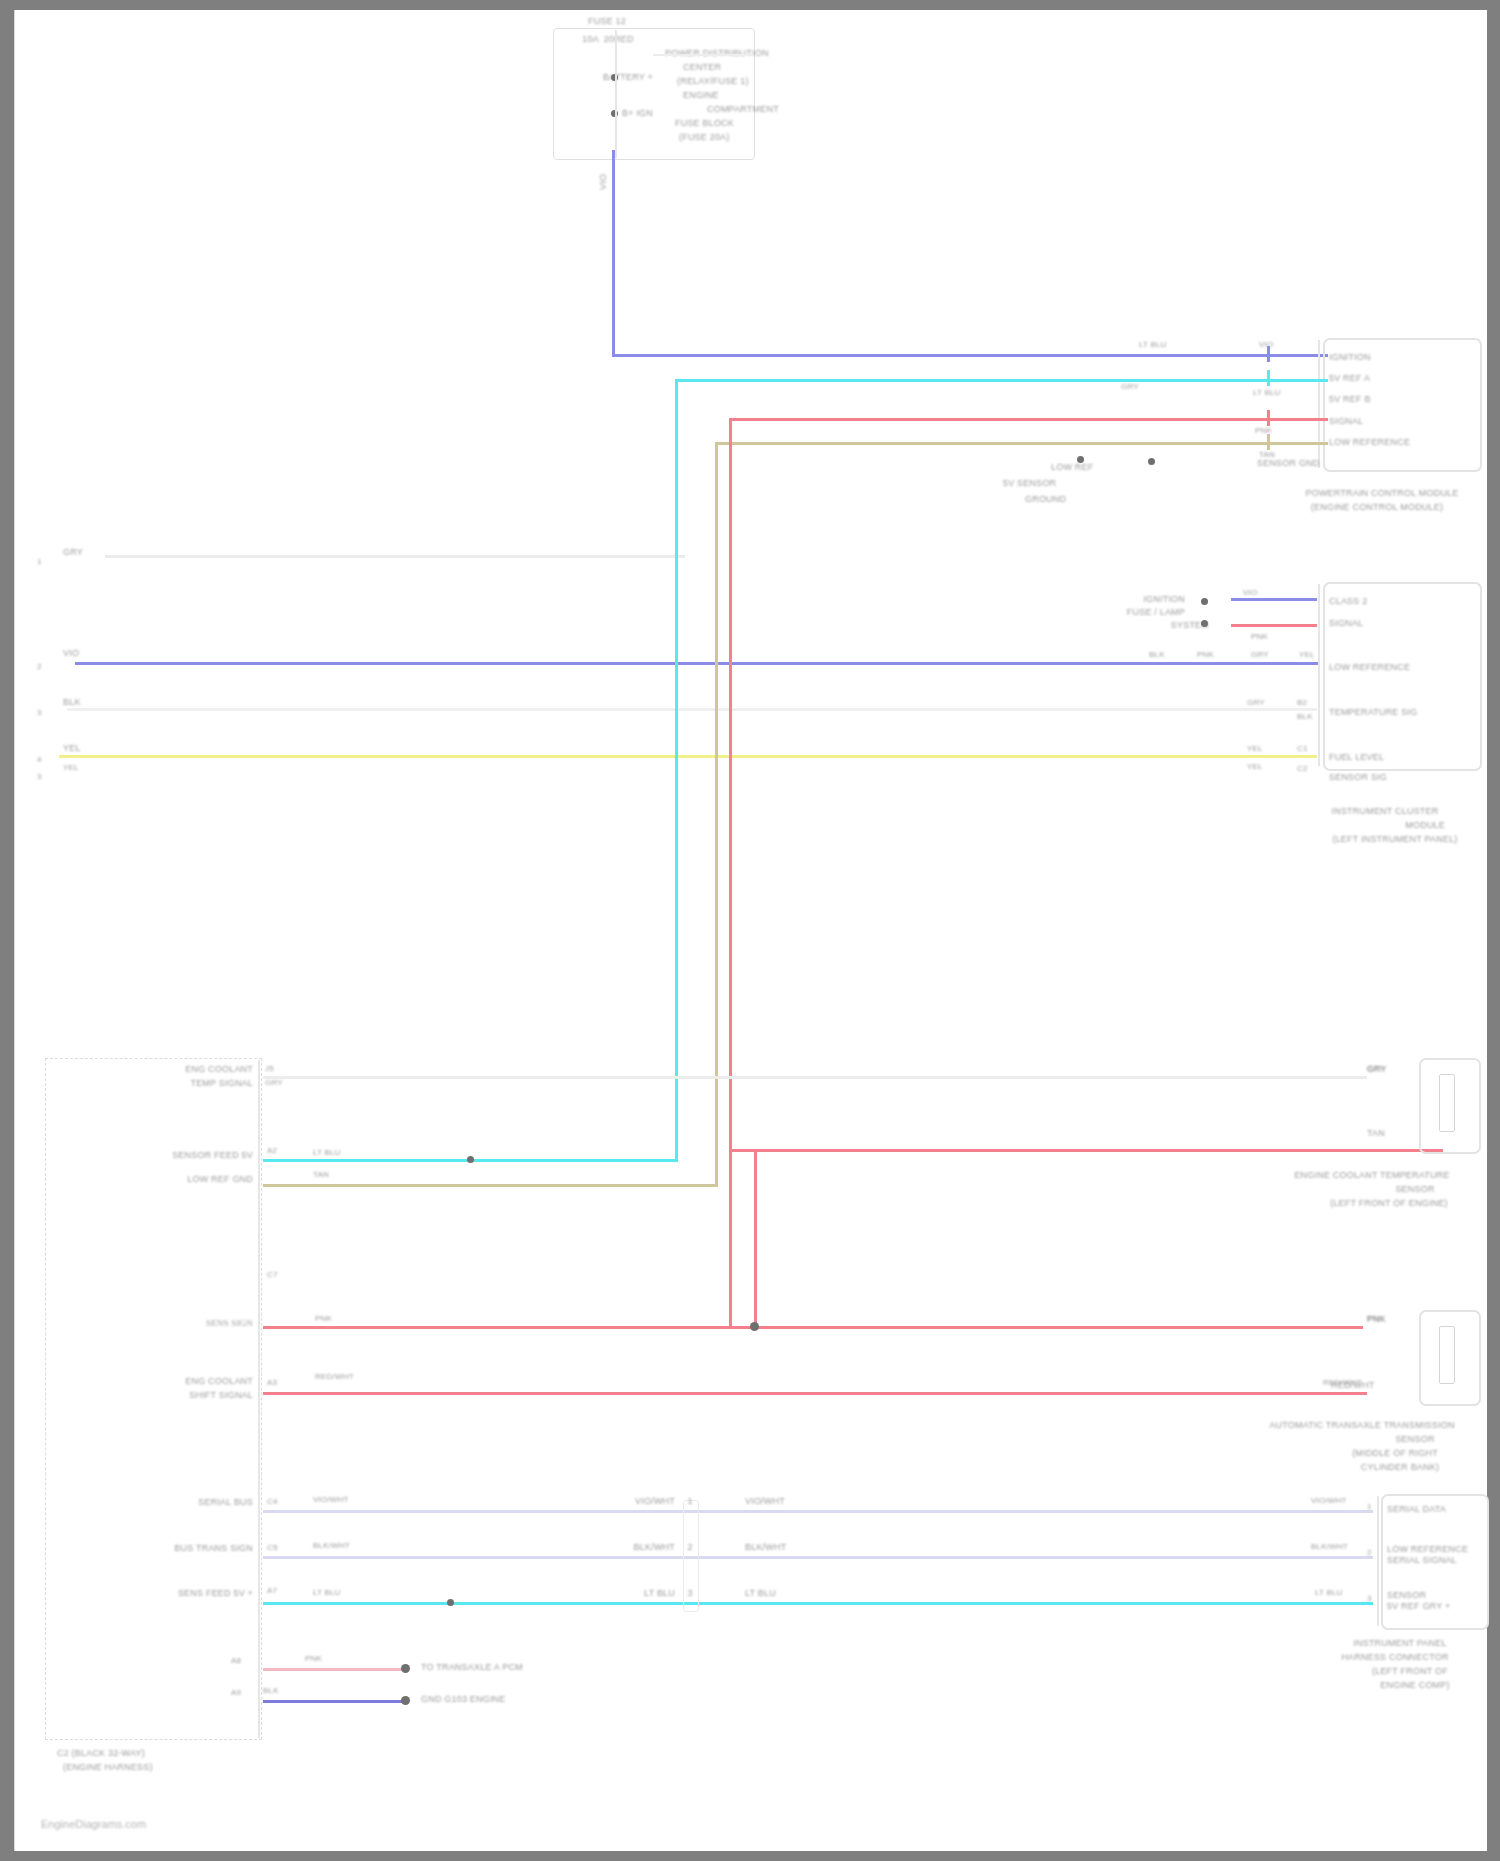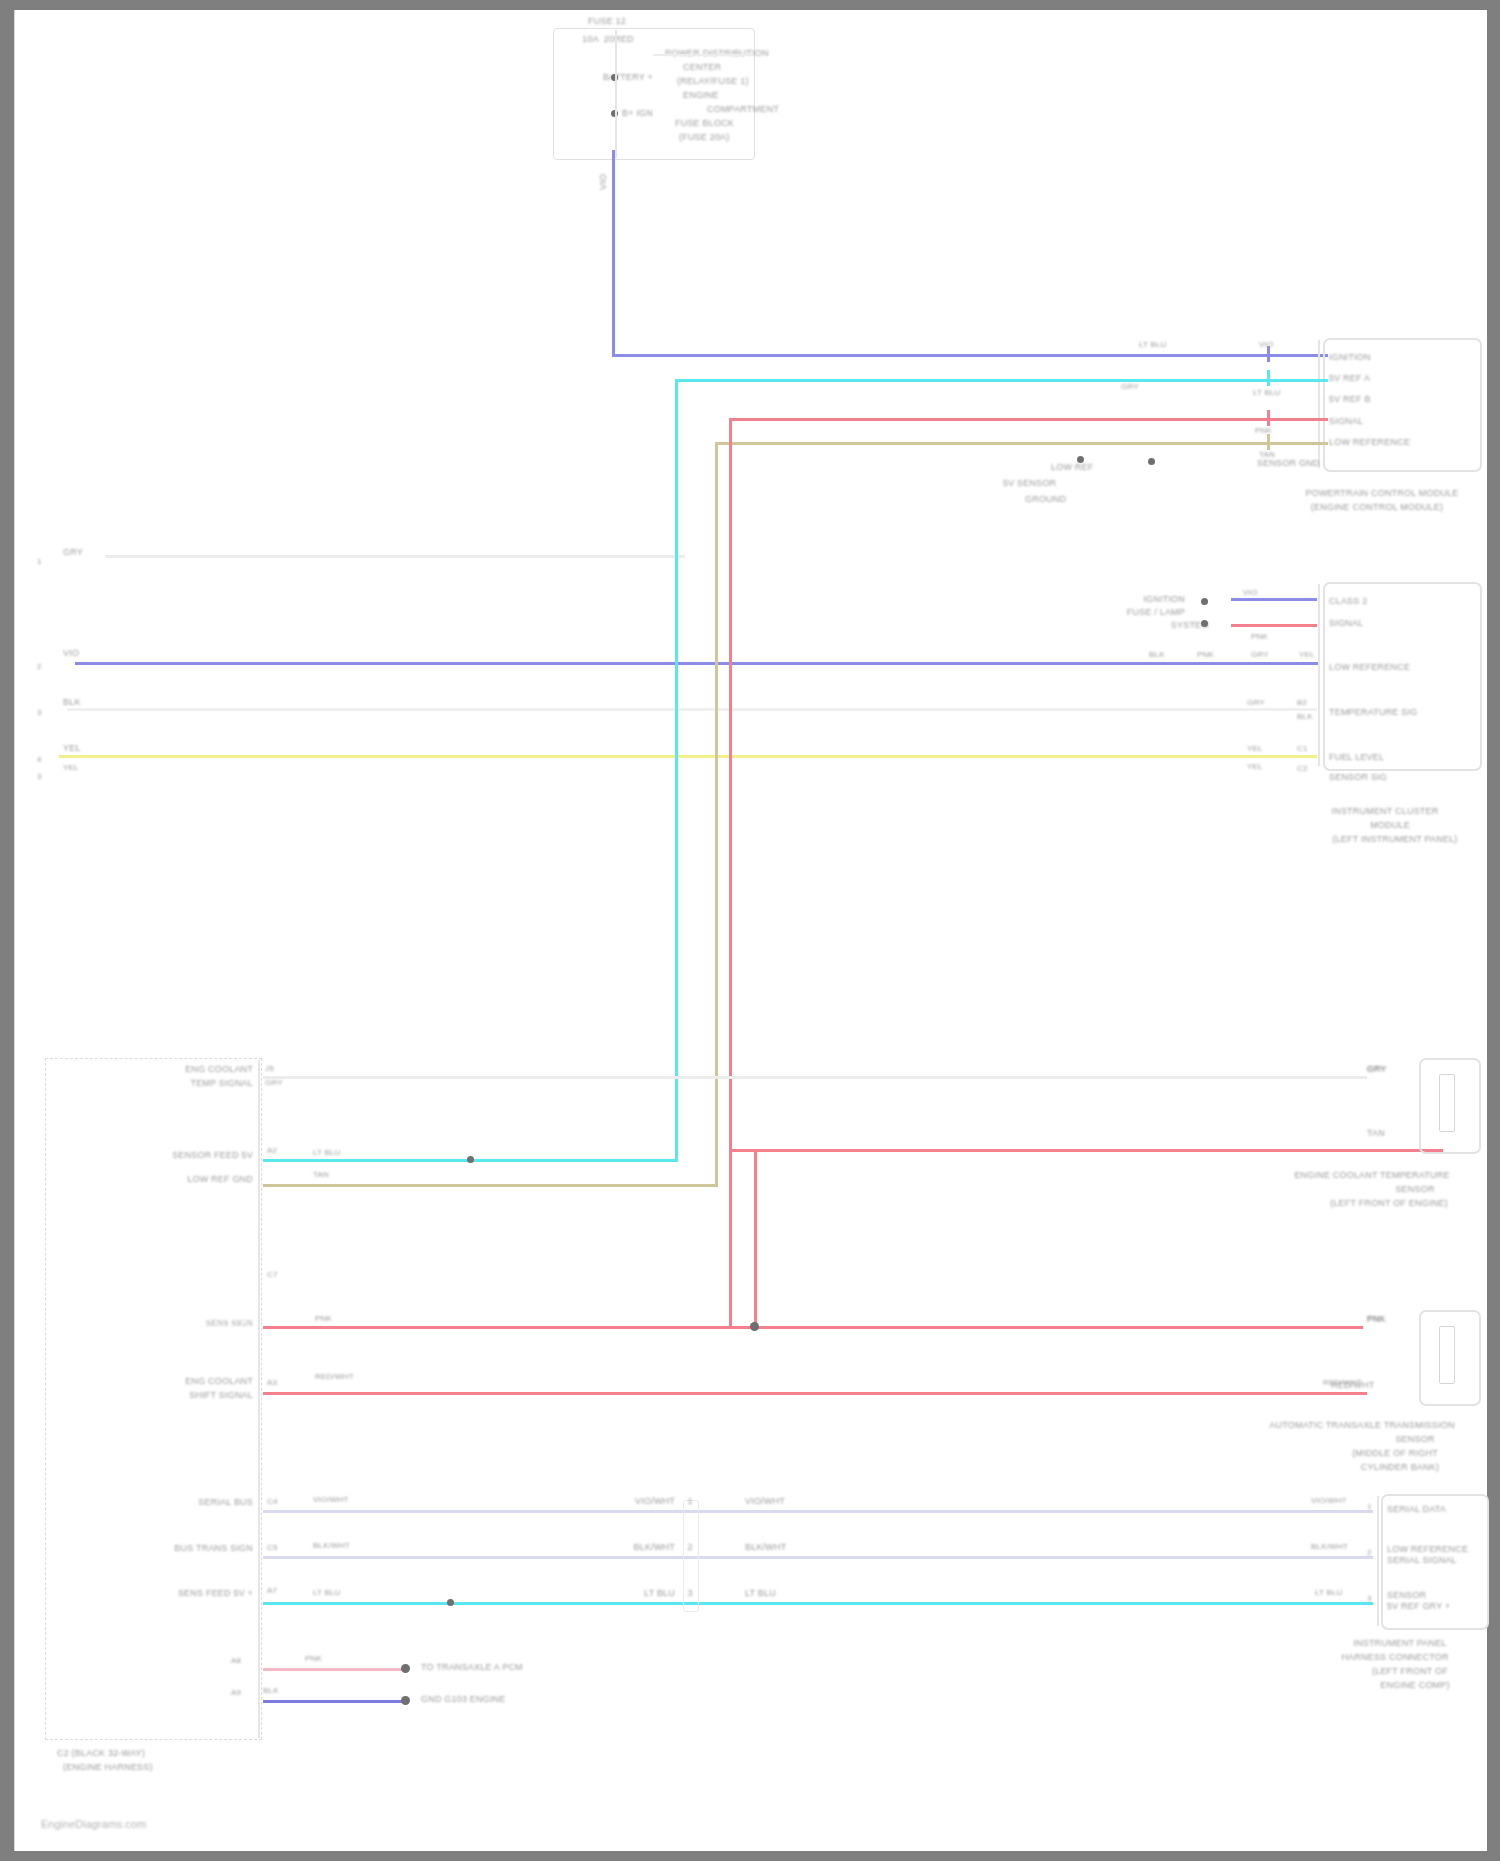--- a/index.html
+++ b/index.html
@@ -94,21 +94,21 @@
     <div class="vline" style="left:1303px;top:574px;height:182px;"></div>
 
     <div class="lbl" style="left:1314px;top:586px;">CLASS 2</div>
     <div class="lbl" style="left:1314px;top:608px;">SIGNAL</div>
     <div class="lbl" style="left:1314px;top:652px;">LOW REFERENCE</div>
     <div class="lbl" style="left:1314px;top:697px;">TEMPERATURE SIG</div>
     <div class="lbl" style="left:1314px;top:742px;">FUEL LEVEL</div>
     <div class="lbl" style="left:1314px;top:762px;">SENSOR SIG</div>
 
     <div class="lbl c" style="left:1280px;top:796px;width:180px;">INSTRUMENT CLUSTER</div>
-    <div class="lbl c" style="left:1320px;top:810px;width:110px;">MODULE</div>
+    <div class="lbl c" style="left:1320px;top:810px;width:110px;text-align:right;">MODULE</div>
     <div class="lbl c" style="left:1290px;top:824px;width:180px;">(LEFT INSTRUMENT PANEL)</div>
 
     <div class="lbl r" style="left:1090px;top:584px;width:80px;">IGNITION</div>
     <div class="lbl r" style="left:1090px;top:597px;width:80px;">FUSE / LAMP</div>
     <div class="lbl r" style="left:1114px;top:610px;width:80px;">SYSTEM</div>
     <div class="dot sm" style="left:1186px;top:588px;"></div>
     <div class="dot sm" style="left:1186px;top:610px;"></div>
 
     <div class="wire wh" style="left:1216px;top:588px;width:86px;background:#8b8ce8;"></div>
     <div class="wire wh" style="left:1216px;top:614px;width:86px;background:#f4808d;"></div>

